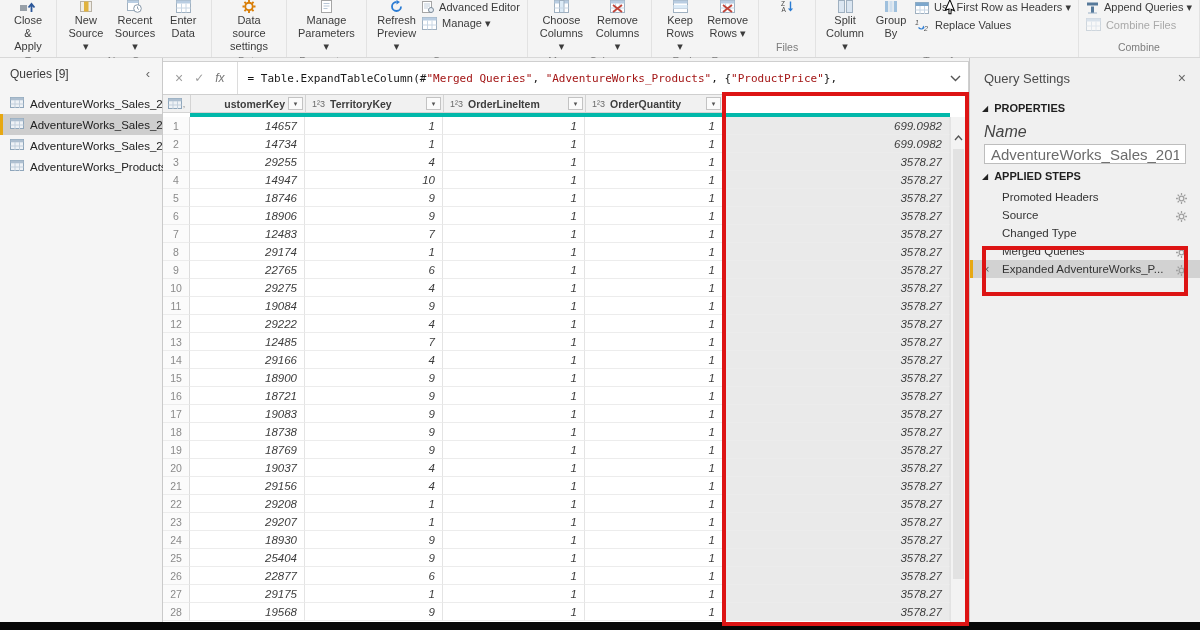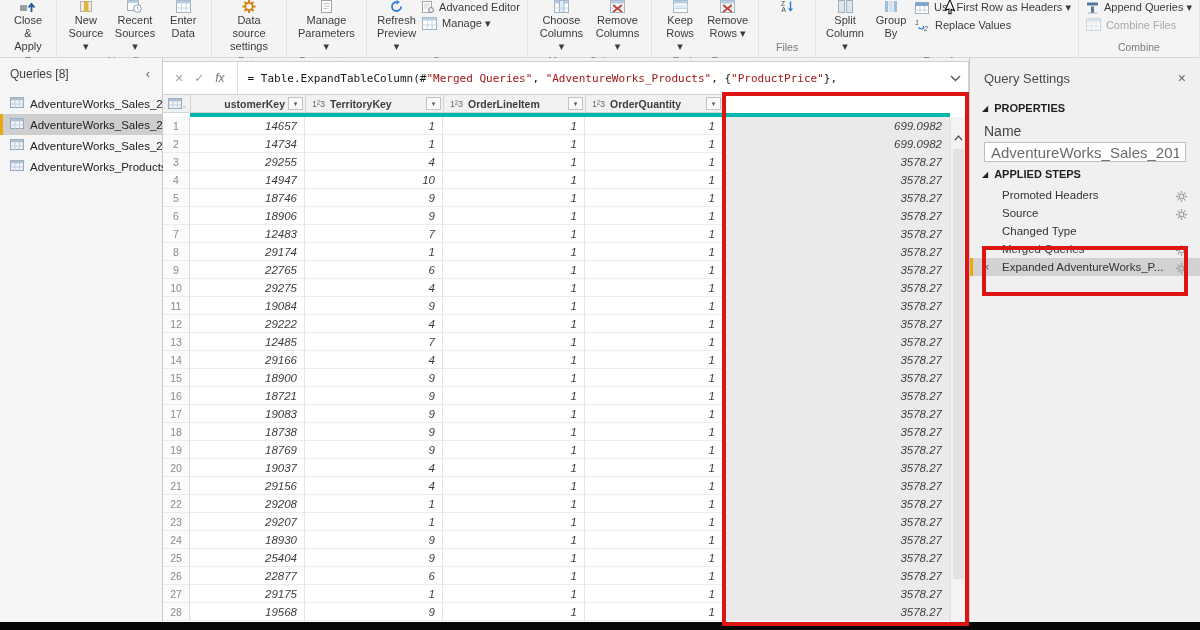--- a/index.html
+++ b/index.html
@@ -70,21 +70,21 @@
   .vscroll{position:absolute;left:787px;top:22px;bottom:0;width:15px;background:#f3f3f3;border-left:1px solid #e3e3e3;}
   .vscroll .up{position:absolute;top:10px;left:3px;}
   .vscroll .thumb{position:absolute;top:32px;left:2px;width:11px;height:430px;background:#e2e2e2;}
   
   .qs{width:230px;min-width:230px;background:#f0f0f0;border-left:1px solid #c9c9c9;font-size:11.5px;color:#333;}
   .qs-titlerow{display:flex;justify-content:space-between;align-items:center;padding:12px 14px 10px 14px;}
   .qs-title{font-size:13px;color:#4a4a4a;}
   .qs-close{color:#666;font-size:14px;cursor:default;}
   .qs-sec{display:flex;align-items:center;gap:6px;padding:6px 14px 2px 12px;font-size:11px;font-weight:700;color:#1f1f1f;}
   .qs-sec .tri{font-size:8px;color:#222;}
-  .qs-namelabel{padding:7px 14px 3px 14px;font-size:14px;color:#444;}
+  .qs-namelabel{padding:7px 14px 3px 14px;font-size:16px;color:#444;font-style:italic;}
   .qs-input{display:block;margin:0 14px;width:calc(100% - 28px);height:20px;box-sizing:border-box;border:1px solid #bdbdbd;
             background:#fff;font-size:15px;color:#6b6b6b;padding:0 6px;font-family:inherit;}
   .qs-allprops{padding:10px 14px 6px 14px;color:#0078d7;cursor:default;}
   .steps{margin-top:4px;}
   .step{position:relative;height:18px;line-height:18px;padding-left:32px;padding-right:30px;color:#333;
         white-space:nowrap;overflow:hidden;text-overflow:ellipsis;cursor:default;}
   .step .gear{position:absolute;right:13px;top:3px;}
   .step.sel{background:#d2d2d2;box-shadow:inset 3px 0 0 #e7a812;}
   .step .delx{position:absolute;left:13px;top:0;color:#555;font-size:11px;}
   
@@ -295,21 +295,21 @@
         </div>
         <div class="glabel">Combine</div>
       </div>
       <div class="rgroup rspacer"></div>
     </div>
 
   <div class="content">
 
     <aside class="sidebar">
       <div class="qhead">
-        <span>Queries [8]</span>
+        <span>Queries [9]</span>
         <span class="qcollapse">‹</span>
       </div>
       <div class="qlist">
           <div class="qitem">
             <span class="qicon"><svg width="14" height="11">
                 <rect x="0.5" y="0.5" width="13" height="10" fill="#eef2f6" stroke="#8fa6bb"></rect>
                 <rect x="0.5" y="0.5" width="13" height="2.8" fill="#aebfd0"></rect>
                 <path d="M5 3v8M9.5 3v8M0.5 7h13" stroke="#c2cfdc" fill="none"></path>
               </svg></span>
             <span class="qlabel">AdventureWorks_Sales_2...</span>

